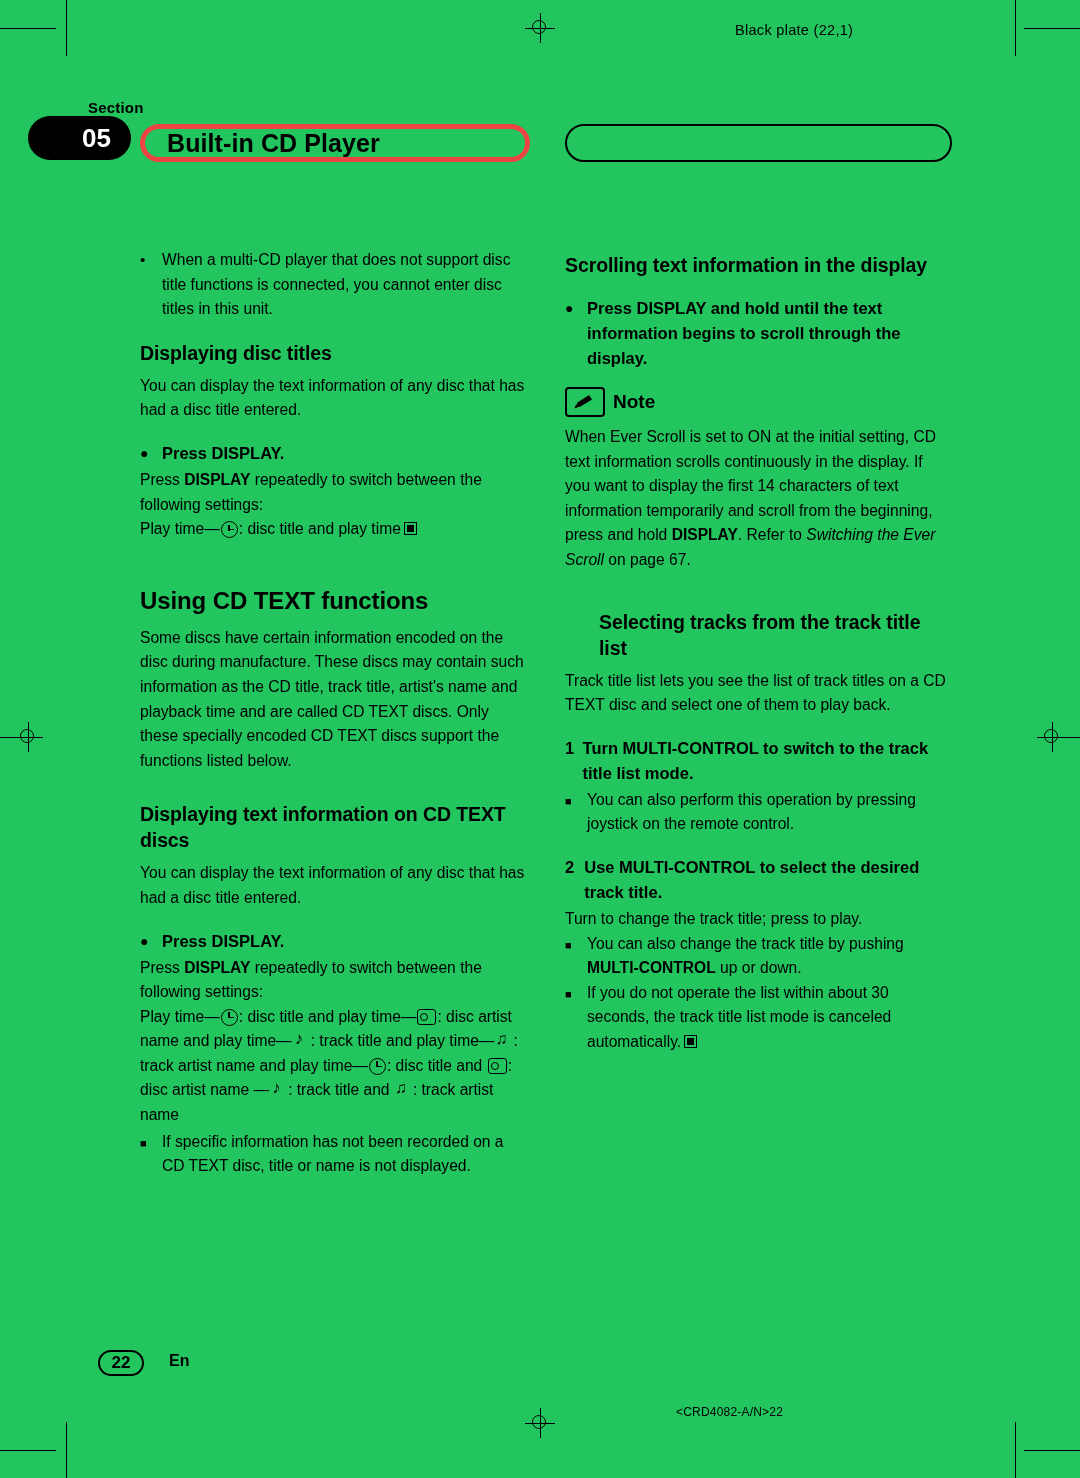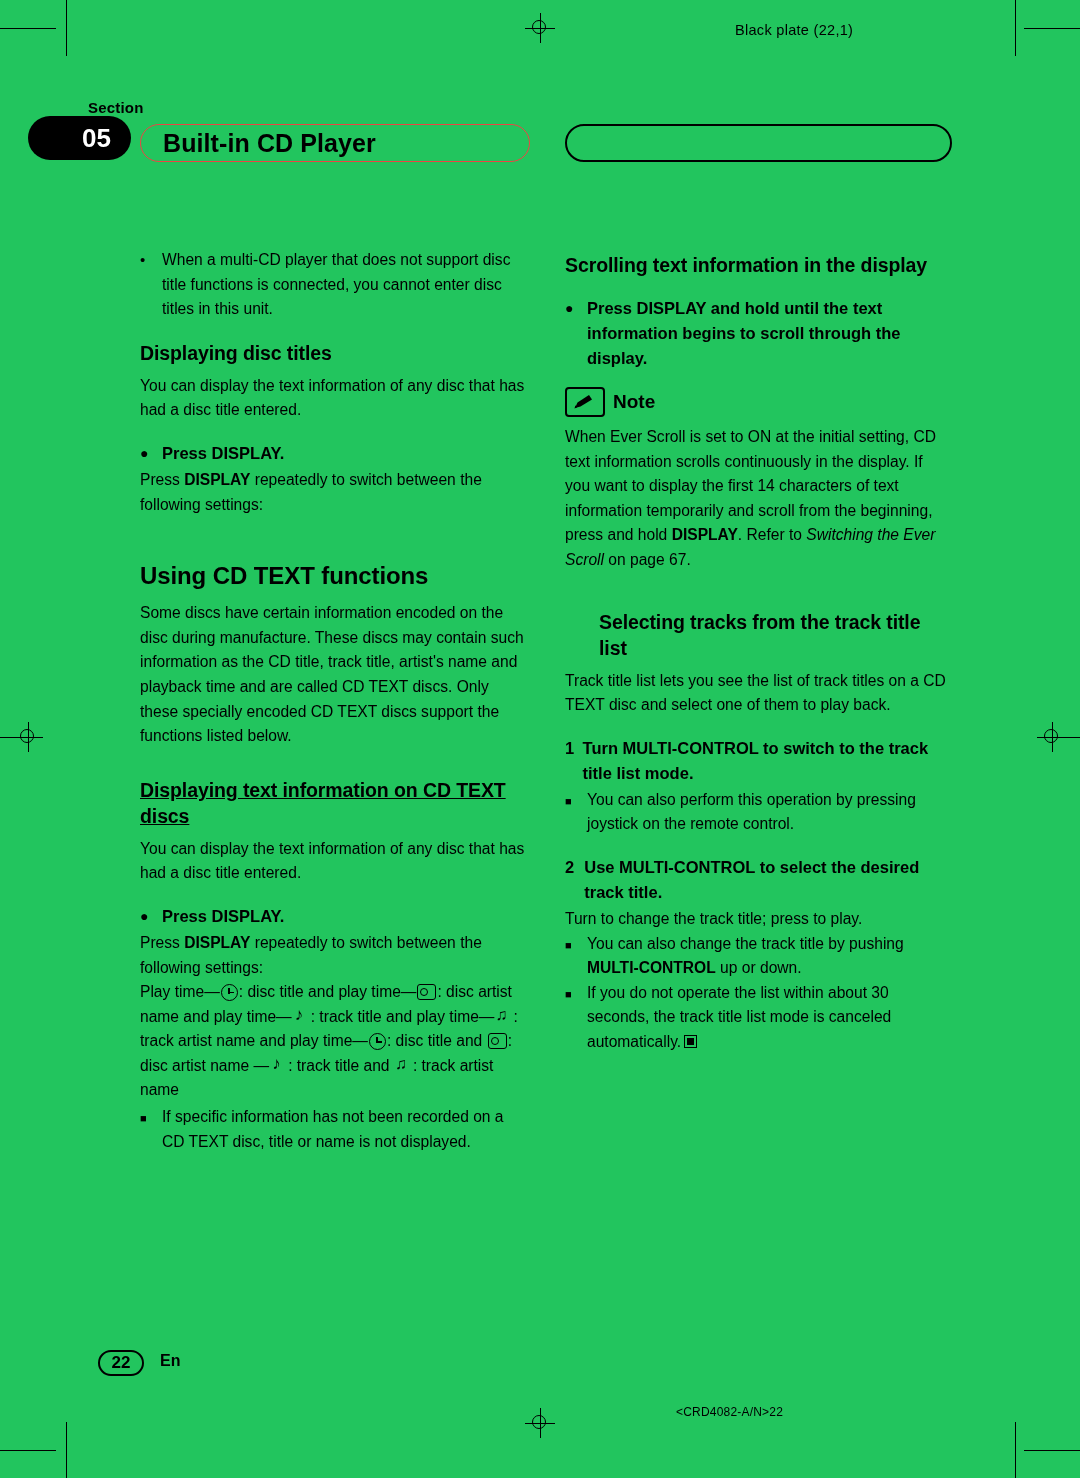--- a/index.html
+++ b/index.html
@@ -96,21 +96,21 @@
     justify-content: flex-end;
     padding-right: 20px;
     box-sizing: border-box;
   }
   .title-pill {
     position: absolute;
     left: 140px;
     top: 124px;
     width: 390px;
     height: 38px;
-    border: 1px solid #ef4444;
+    border: 5px solid #ef4444;
     border-radius: 19px;
     box-sizing: border-box;
     display: flex;
     align-items: center;
     padding-left: 22px;
     font-size: 25px;
     font-weight: bold;
     letter-spacing: 0.1px;
   }
   .title-pill-right {
@@ -340,21 +340,21 @@
     border-radius: 13px;
     box-sizing: border-box;
     display: flex;
     align-items: center;
     justify-content: center;
     font-size: 17px;
     font-weight: bold;
   }
   .pagelang {
     position: absolute;
-    left: 160px;
+    left: 169px;
     top: 1352px;
     font-size: 16px;
     font-weight: bold;
   }
   .partno {
     position: absolute;
     left: 676px;
     top: 1405px;
     font-size: 12px;
     letter-spacing: 0.2px;
@@ -405,25 +405,28 @@
     <h3 class="sub" style="margin-top:18px;">Displaying disc titles</h3>
     <p class="body">You can display the text information of any disc that has had a disc title entered.</p>
 
     <div class="dot-head" style="margin-top:18px;">
       <span class="glyph">●</span>
       <span>Press DISPLAY.</span>
     </div>
     <p class="tight">
       <span>Press </span><b class="bold">DISPLAY</b><span> repeatedly to switch between the following settings:</span>
     </p>
+    <p class="tight">
+      <span>Play time—</span><span class="gly clock"></span><span>: disc title and play time</span><span class="endsq"></span>
+    </p>
 
     <h2 class="head" style="margin-top:44px;">Using CD TEXT functions</h2>
     <p class="body">Some discs have certain information encoded on the disc during manufacture. These discs may contain such information as the CD title, track title, artist's name and playback time and are called CD TEXT discs. Only these specially encoded CD TEXT discs support the functions listed below.</p>
 
-    <h3 class="sub" style="margin-top:28px;text-decoration:underline;">Displaying text information on CD TEXT discs</h3>
+    <h3 class="sub" style="margin-top:28px;">Displaying text information on CD TEXT discs</h3>
     <p class="body">You can display the text information of any disc that has had a disc title entered.</p>
 
     <div class="dot-head" style="margin-top:18px;">
       <span class="glyph">●</span>
       <span>Press DISPLAY.</span>
     </div>
     <p class="tight">
       <span>Press </span><b class="bold">DISPLAY</b><span> repeatedly to switch between the following settings:</span>
     </p>
     <p class="tight">

